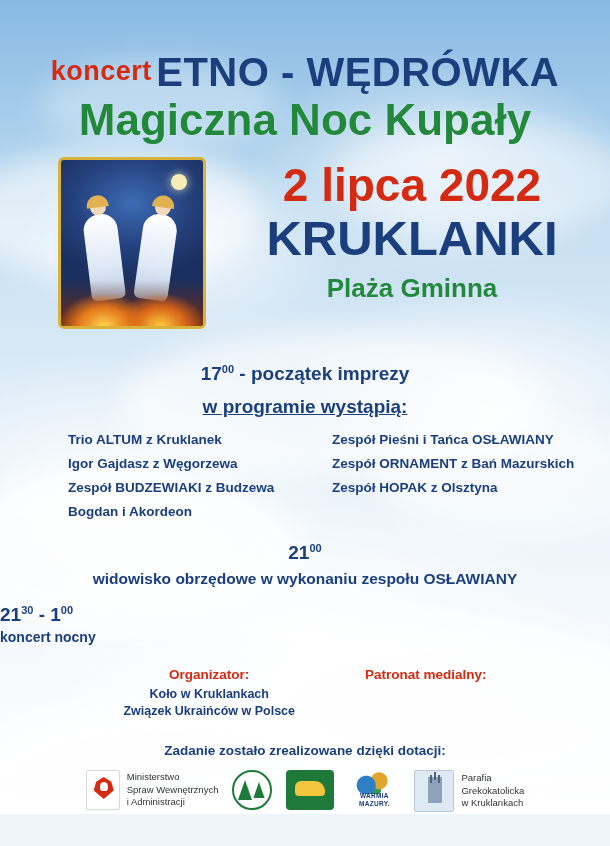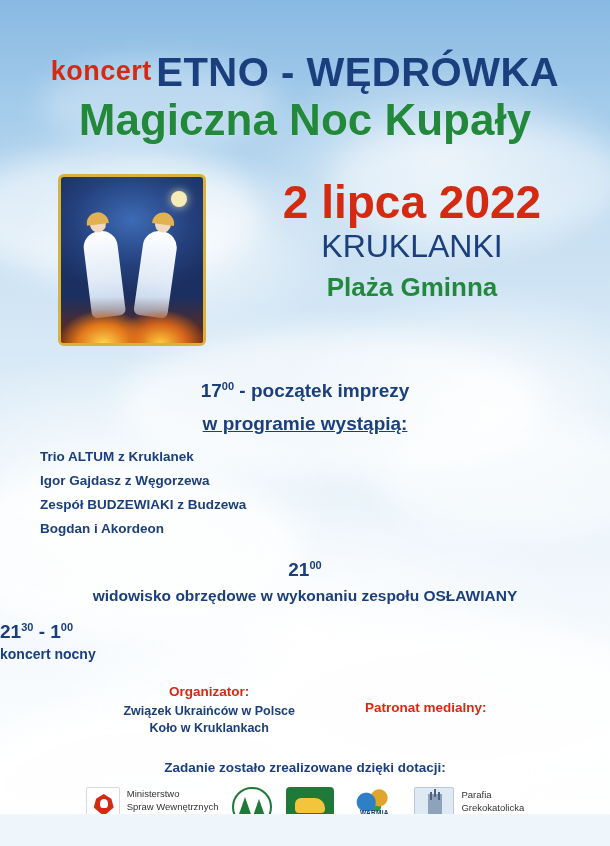--- a/index.html
+++ b/index.html
@@ -73,21 +73,21 @@
     font-weight: bold;
     color: #22883c;
     letter-spacing: 0px;
     text-shadow: 0 0 1px rgba(255,255,255,.9);
   }
 
   
   .row-top {
     position: relative;
     height: 190px;
-    margin-top: 32px;
+    margin-top: 15px;
   }
 
   .artwork {
     position: absolute;
     left: 58px;
     top: 0;
     width: 148px;
     height: 172px;
     border: 3px solid #d8b23a;
     border-radius: 6px;
@@ -148,22 +148,22 @@
   }
   .date {
     font-size: 46px;
     font-weight: bold;
     color: #d42a12;
     line-height: 1.05;
     letter-spacing: 0px;
   }
   .city {
     margin-top: 4px;
-    font-size: 32px;
-    font-weight: normal;
+    font-size: 49px;
+    font-weight: bold;
     color: #1b3f7d;
     line-height: 1.05;
   }
   .place {
     margin-top: 8px;
     font-size: 26px;
     font-weight: bold;
     color: #22883c;
   }
 
@@ -186,21 +186,20 @@
     color: #1b3f7d;
     text-decoration: underline;
   }
 
   .perf-cols {
     margin-top: 14px;
     display: flex;
     justify-content: center;
     gap: 14px;
     padding-left: 40px;
-    flex-direction: column;
   }
   .perf-col { width: 250px; }
   .perf-item {
     font-size: 13.5px;
     font-weight: bold;
     color: #1b3f7d;
     margin-bottom: 9px;
     white-space: nowrap;
   }
 
@@ -219,21 +218,20 @@
   }
   .night { margin-top: 16px; text-align: left; }
   .night .ev-text { margin-top: 3px; font-size: 14px; }
 
   
   .org-row {
     margin-top: 22px;
     display: flex;
     justify-content: center;
     gap: 70px;
-    align-items: center;
   }
   .org, .patron { text-align: center; }
   .org-title {
     font-size: 13.5px;
     font-weight: bold;
     color: #d42a12;
     margin-bottom: 5px;
   }
   .org-line {
     font-size: 12.5px;
@@ -438,41 +436,46 @@
 
     <div class="prog-head">w programie wystąpią:</div>
 
     <div class="perf-cols">
       <div class="perf-col">
         <div class="perf-item">Trio ALTUM z Kruklanek</div>
         <div class="perf-item">Igor Gajdasz z Węgorzewa</div>
         <div class="perf-item">Zespół BUDZEWIAKI z Budzewa</div>
         <div class="perf-item">Bogdan i Akordeon</div>
       </div>
+      <div class="perf-col">
+        <div class="perf-item">Zespół Pieśni i Tańca OSŁAWIANY</div>
+        <div class="perf-item">Zespół ORNAMENT z Bań Mazurskich</div>
+        <div class="perf-item">Zespół HOPAK z Olsztyna</div>
+      </div>
     </div>
 
     <div class="evening">
       <div class="ev-time">
         <span>21</span><sup>00</sup>
       </div>
       <div class="ev-text">widowisko obrzędowe w wykonaniu zespołu OSŁAWIANY</div>
     </div>
 
     <div class="night">
       <div class="ev-time">
         <span>21</span><sup>30</sup><span> - 1</span><sup>00</sup>
       </div>
       <div class="ev-text">koncert nocny</div>
     </div>
 
     <div class="org-row">
       <div class="org">
         <div class="org-title">Organizator:</div>
+        <div class="org-line">Koło w Kruklankach</div>
         <div class="org-line">Związek Ukraińców w Polsce</div>
-        <div class="org-line">Koło w Kruklankach</div>
       </div>
       <div class="patron">
         <div class="patron-title">Patronat medialny:</div>
       </div>
     </div>
 
     <div class="funding">Zadanie zostało zrealizowane dzięki dotacji:</div>
 
     <div class="logos">
 

